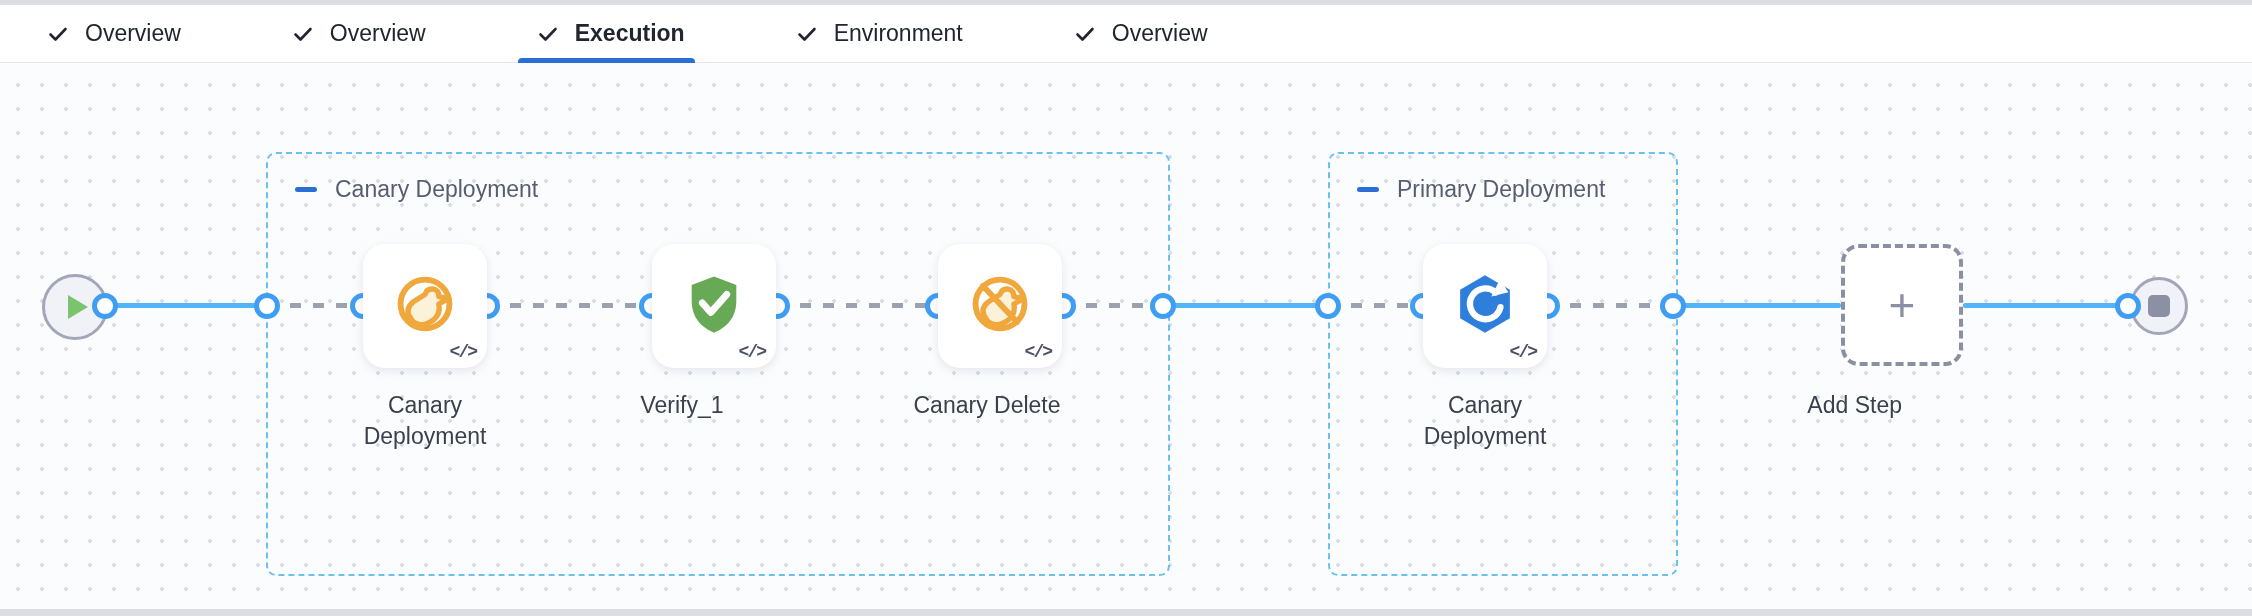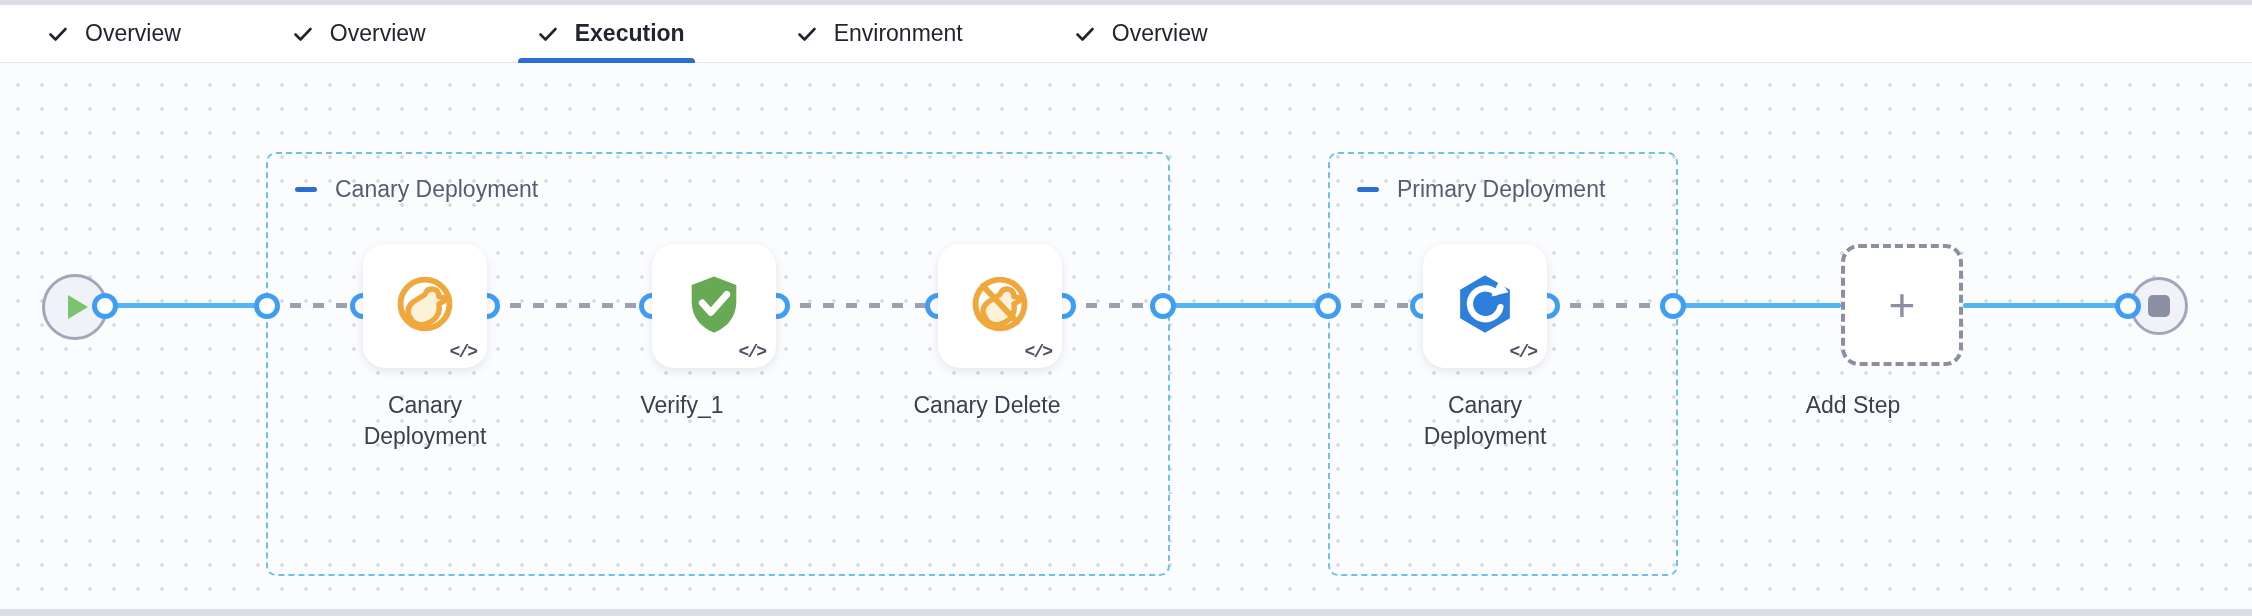--- a/index.html
+++ b/index.html
@@ -198,18 +198,18 @@
     </div>
 
     <div class="add-step">
       <span class="add-plus">+</span>
     </div>
 
     <div class="step-label" style="left:340px;">Canary Deployment</div>
     <div class="step-label" style="left:597px;">Verify_1</div>
     <div class="step-label" style="left:902px;">Canary Delete</div>
     <div class="step-label" style="left:1400px;">Canary Deployment</div>
-    <div class="step-label" style="left:1768px;">Add Step</div>
+    <div class="step-label" style="left:1732px;text-align:right;">Add Step</div>
 
   </div>
 
   <div class="bottom-strip"></div>
 </div>
 
 </body></html>

